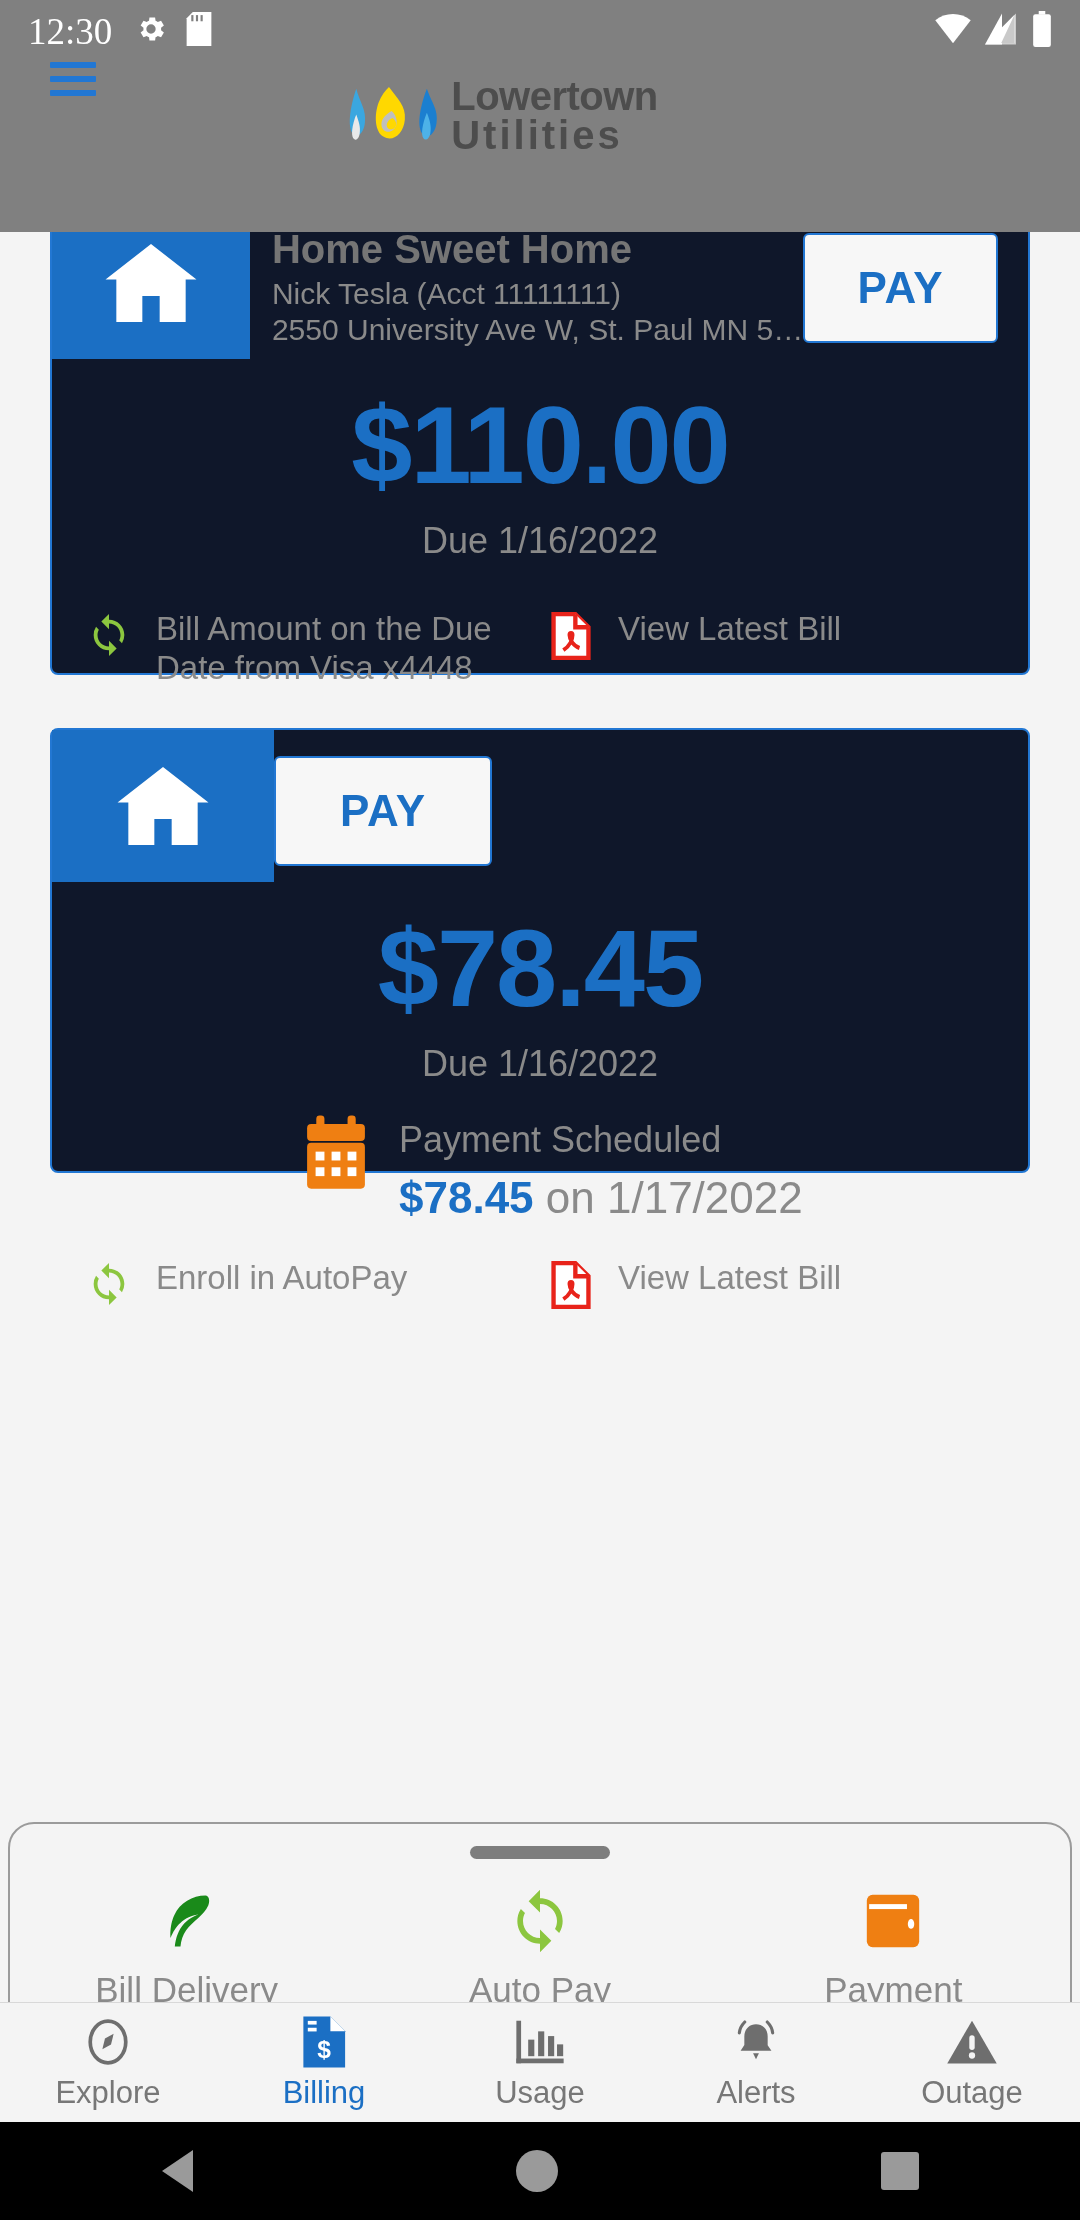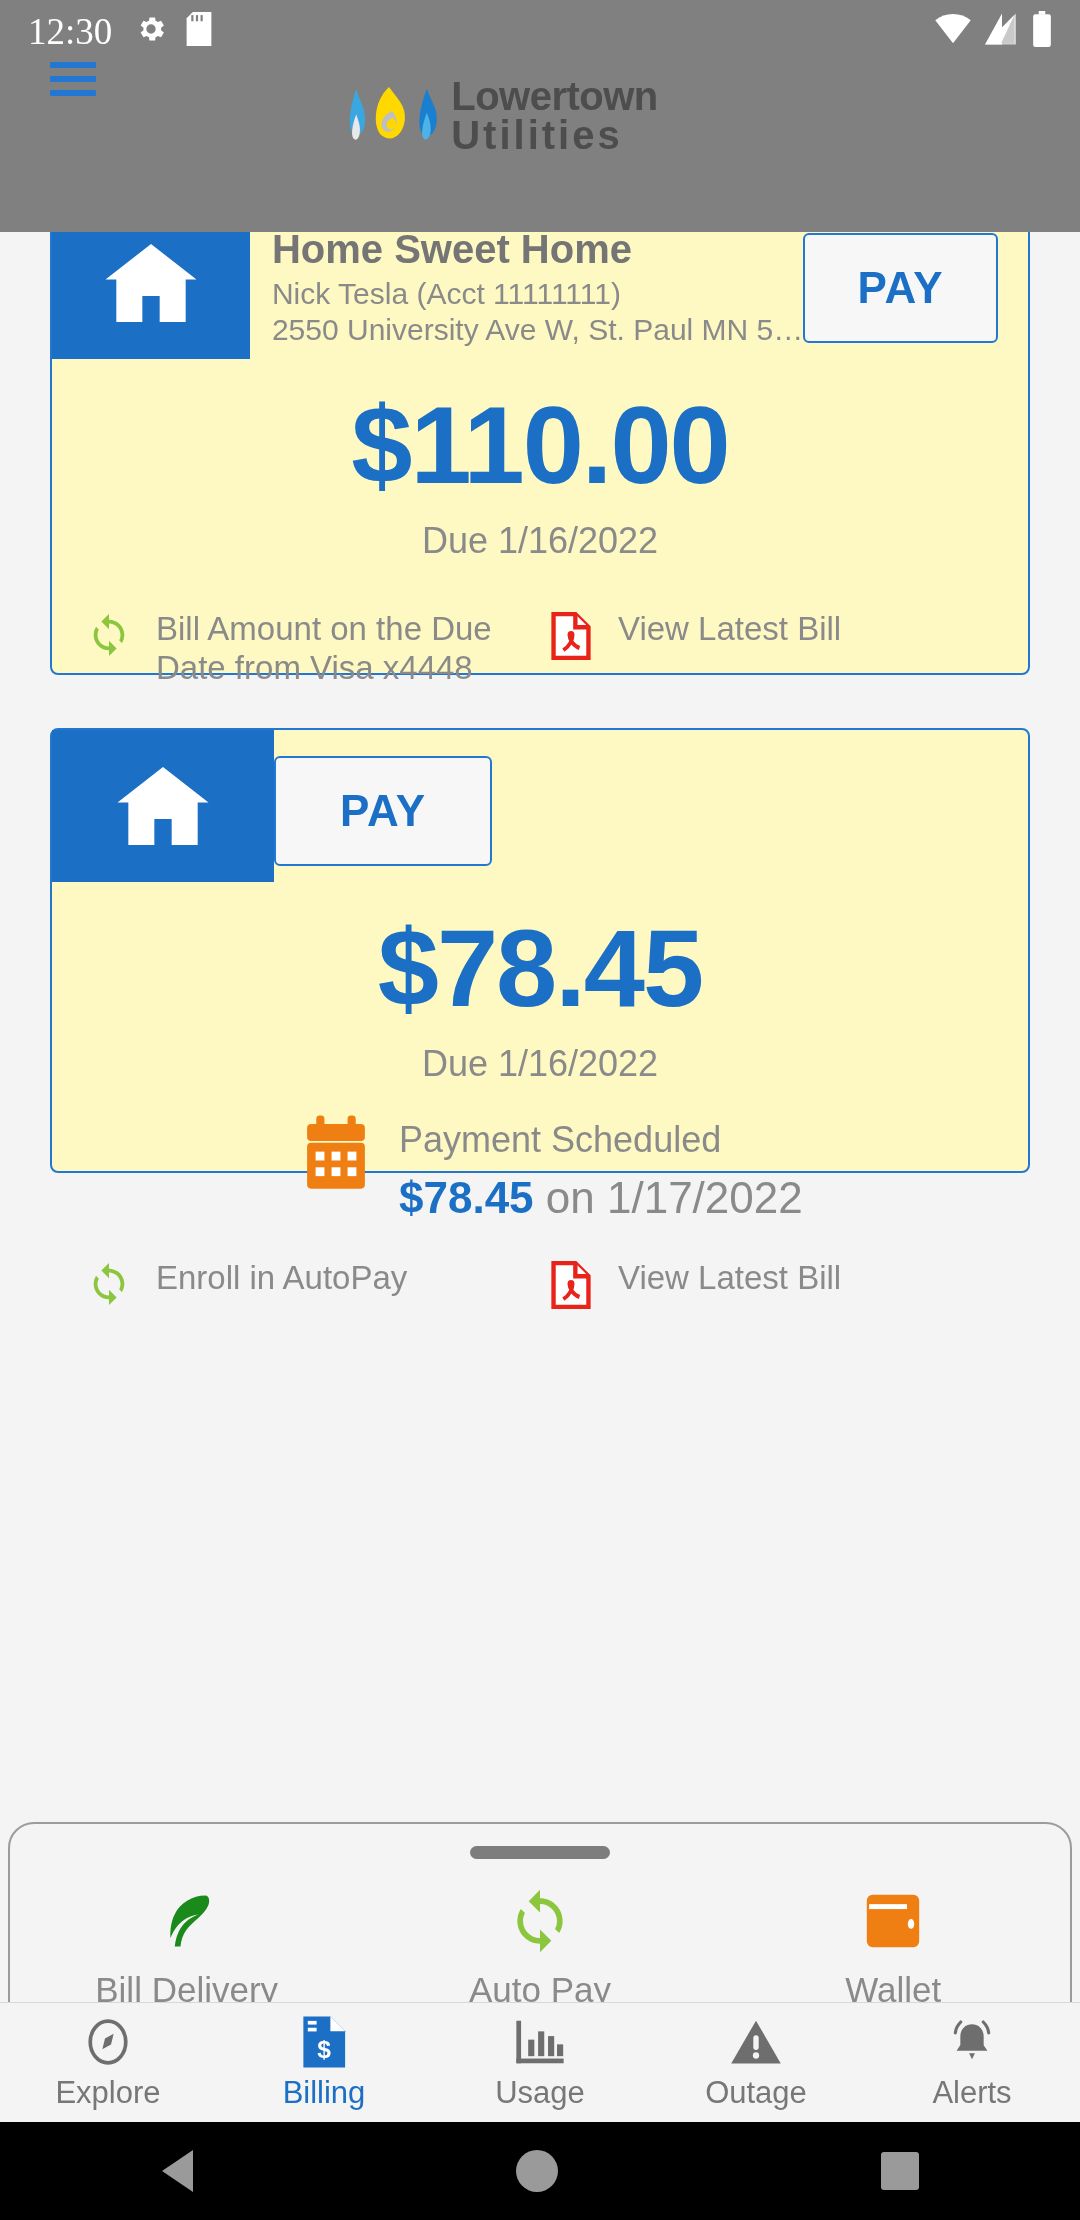--- a/index.html
+++ b/index.html
@@ -73,21 +73,21 @@
   .content {
     position: absolute; top: 0; left: 0;
     width: 1080px; height: 2220px;
     z-index: 1;
   }
 
   
   .card {
     position: absolute;
     left: 50px; width: 980px;
-    background: #fef9c3;
+    background: #0f172a;
     border: 2px solid #2277d3;
     border-radius: 8px;
   }
   .card-head { display: flex; align-items: stretch; height: 152px; }
   .card-icon {
     width: 222px; background: #1b6fc4;
     display: flex; align-items: center; justify-content: center;
   }
   .card-head-text {
     flex: 1; padding: 20px 0 0 22px;
@@ -413,21 +413,21 @@
         <span class="sheet-lbl">Auto Pay</span>
       </div>
       <div class="sheet-item">
         <span class="sheet-ico">
           <svg width="64" height="64" viewBox="0 0 22 22" fill="#ef7f12" aria-hidden="true">
             <rect x="2" y="2" width="18" height="18" rx="2"></rect>
             <rect x="2.8" y="5.2" width="13" height="1.7" fill="#ffffff"></rect>
             <ellipse cx="17.2" cy="12" rx="1.1" ry="1.7" fill="#ffffff"></ellipse>
           </svg>
         </span>
-        <span class="sheet-lbl">Wallet</span>
+        <span class="sheet-lbl">Payment</span>
       </div>
     </div>
   </div>
 
   <div class="bottomnav">
     <div class="nav-item">
       <span class="nav-ico">
         <svg width="52" height="52" viewBox="0 0 24 24" aria-hidden="true">
           <ellipse cx="12" cy="12" rx="8.2" ry="9.6" fill="none" stroke="#6e6e6e" stroke-width="1.7"></ellipse>
           <path d="M14.6 8.2 L10.6 10.4 L9.4 15.4 L13.4 13.2 Z" fill="#6e6e6e"></path>
@@ -455,39 +455,39 @@
           <rect x="6" y="9" width="2.6" height="7"></rect>
           <rect x="10.2" y="5.5" width="2.6" height="10.5"></rect>
           <rect x="14.4" y="7.5" width="2.6" height="8.5"></rect>
           <rect x="18.2" y="11" width="2.6" height="5"></rect>
         </svg>
       </span>
       <span class="nav-lbl">Usage</span>
     </div>
     <div class="nav-item">
       <span class="nav-ico">
-        <svg width="54" height="50" viewBox="0 0 24 22" fill="#6e6e6e" aria-hidden="true">
-          <path d="M12 1.5 L23 20.5 H1 Z"></path>
-          <rect x="10.8" y="8" width="2.4" height="6.5" rx="1.2" fill="#f4f4f4"></rect>
-          <circle cx="12" cy="17" r="1.4" fill="#f4f4f4"></circle>
-        </svg>
-      </span>
-      <span class="nav-lbl">Outage</span>
-    </div>
-    <div class="nav-item">
-      <span class="nav-ico">
         <svg width="50" height="52" viewBox="0 0 24 24" fill="#6e6e6e" aria-hidden="true">
           <path d="M12 3.5c-3.3 0-5.6 2.5-5.6 5.8v4.2L4.6 16.2h14.8l-1.8-2.7V9.3c0-3.3-2.3-5.8-5.6-5.8z"></path>
           <path d="M10.6 17.4h2.8L12 20.3z"></path>
           <path d="M6.6 2.4 C5 4 4.2 5.8 4 7.6" fill="none" stroke="#6e6e6e" stroke-width="1.5" stroke-linecap="round"></path>
           <path d="M17.4 2.4 C19 4 19.8 5.8 20 7.6" fill="none" stroke="#6e6e6e" stroke-width="1.5" stroke-linecap="round"></path>
         </svg>
       </span>
       <span class="nav-lbl">Alerts</span>
     </div>
+    <div class="nav-item">
+      <span class="nav-ico">
+        <svg width="54" height="50" viewBox="0 0 24 22" fill="#6e6e6e" aria-hidden="true">
+          <path d="M12 1.5 L23 20.5 H1 Z"></path>
+          <rect x="10.8" y="8" width="2.4" height="6.5" rx="1.2" fill="#f4f4f4"></rect>
+          <circle cx="12" cy="17" r="1.4" fill="#f4f4f4"></circle>
+        </svg>
+      </span>
+      <span class="nav-lbl">Outage</span>
+    </div>
   </div>
 
   <div class="sysnav">
     <span class="sys-back"></span>
     <span class="sys-home"></span>
     <span class="sys-recent"></span>
   </div>
 
 </div>
 

